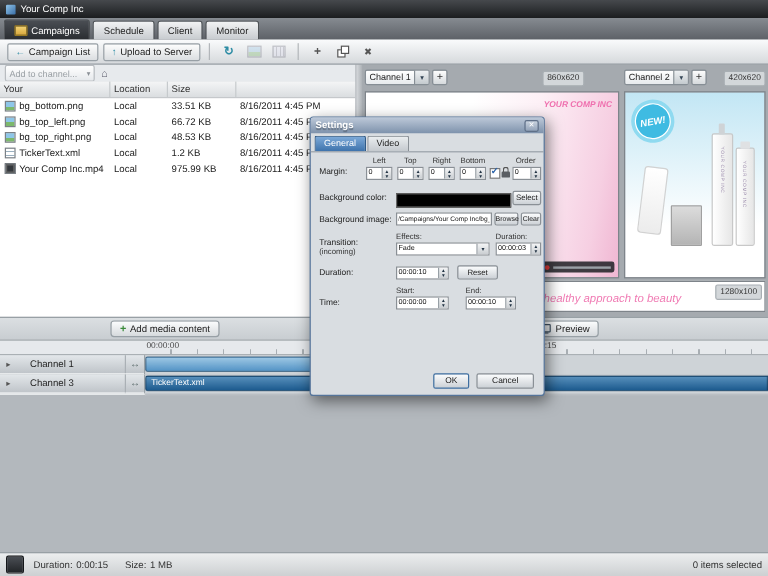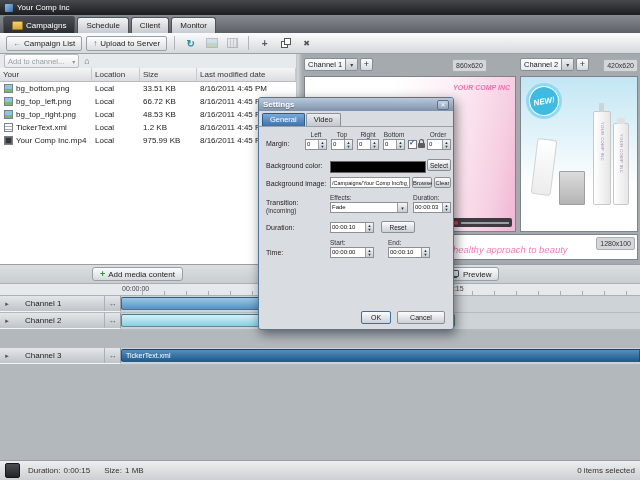--- a/index.html
+++ b/index.html
@@ -271,21 +271,20 @@
     </span>
     <span class="crumb-home" data-interactable="false">⌂</span>
   </div>
 
   <div id="left-bg" data-interactable="false"></div>
   <div id="ftable" data-interactable="false">
     <div class="fhead" data-interactable="false">
       <div class="c-name" data-interactable="true">Your</div>
       <div class="c-loc" data-interactable="true">Location</div>
       <div class="c-size" data-interactable="true">Size</div>
-      <div class="c-date" data-interactable="true">Last modified date</div>
     </div>
     <div class="frow" data-interactable="true">
       <div class="c-name">
           <span class="fi png" data-interactable="false"></span>
           <span data-interactable="false">bg_bottom.png</span>
         </div>
       <div class="c-loc" data-interactable="false">Local</div>
       <div class="c-size" data-interactable="false">33.51 KB</div>
       <div class="c-date" data-interactable="false">8/16/2011 4:45 PM</div>
     </div>
@@ -405,21 +404,21 @@
         <span class="exp" data-interactable="true">▸</span>
         <span class="ch-label" data-interactable="false">Channel 2</span>
         <span class="handle" data-interactable="true">↔</span>
       </div>
       <div class="ch-track" data-interactable="true">
         <div class="clip clip2" data-interactable="true">
             <span data-interactable="false"></span>
           </div>
       </div>
     </div>
-    <div class="ch-row" style="top:52px;" data-interactable="false">
+    <div class="ch-row" style="top:16px;" data-interactable="false">
       <div class="ch-head" data-interactable="true">
         <span class="exp" data-interactable="true">▸</span>
         <span class="ch-label" data-interactable="false">Channel 3</span>
         <span class="handle" data-interactable="true">↔</span>
       </div>
       <div class="ch-track" data-interactable="true">
         <div class="clip clip3" data-interactable="true">
             <span data-interactable="false">TickerText.xml</span>
           </div>
       </div>

